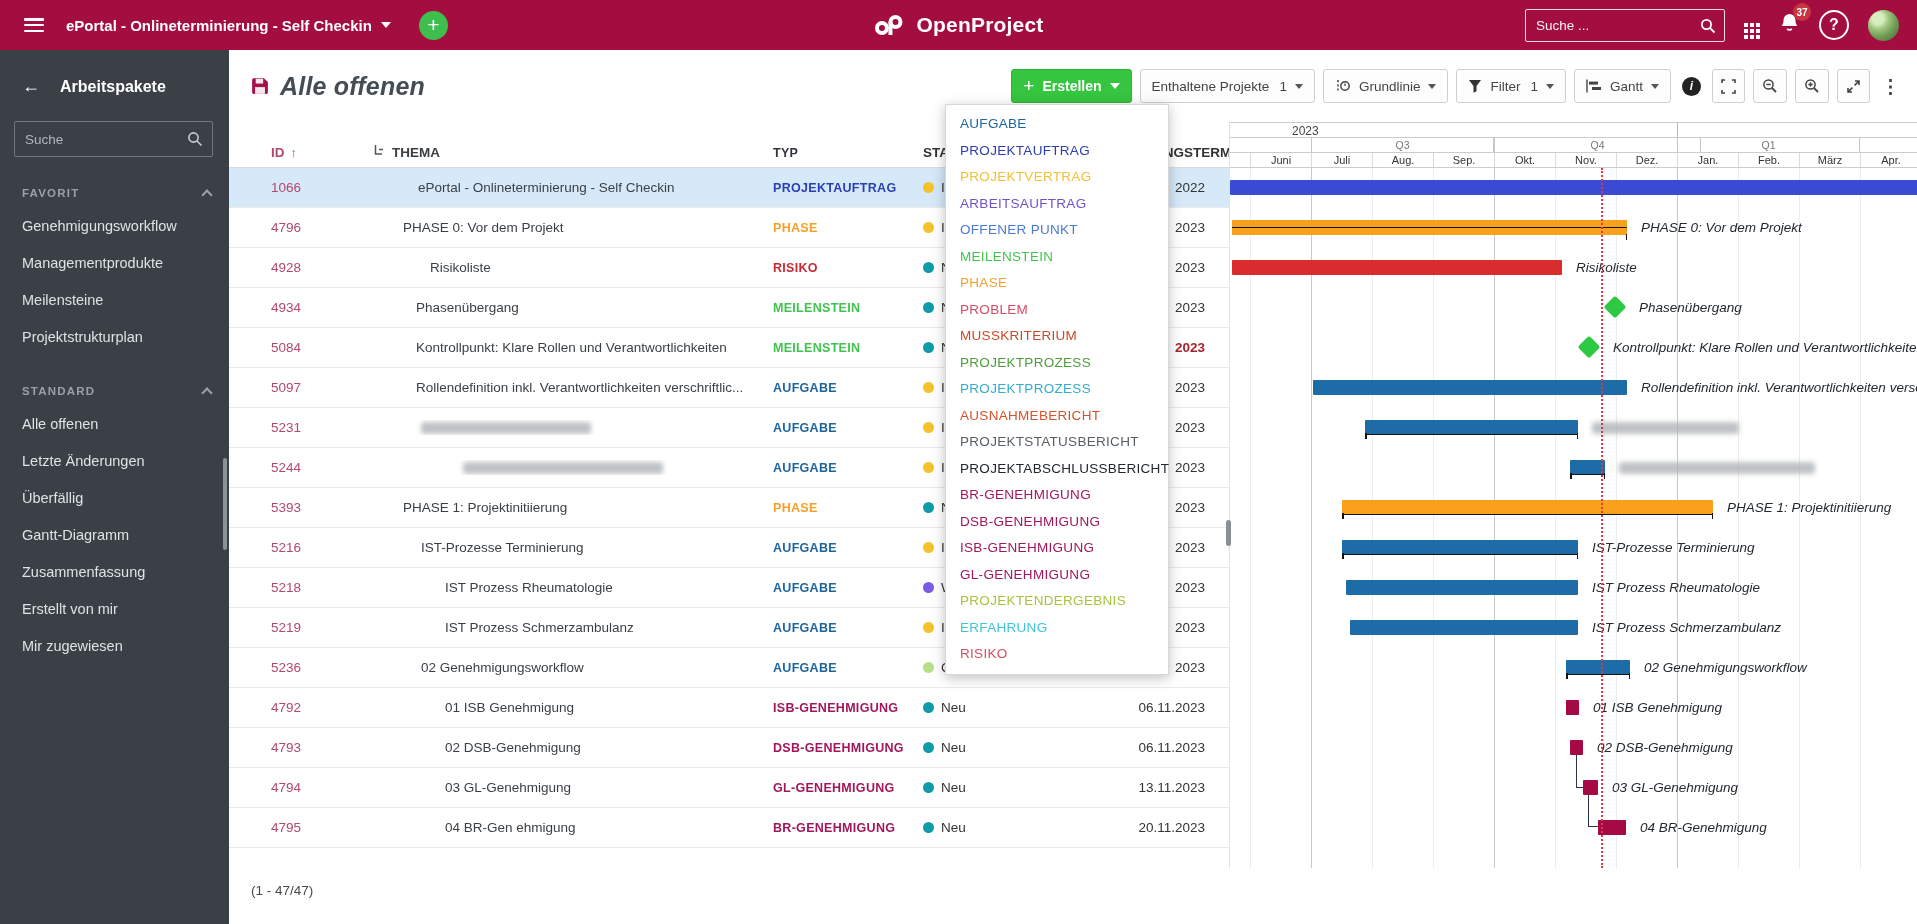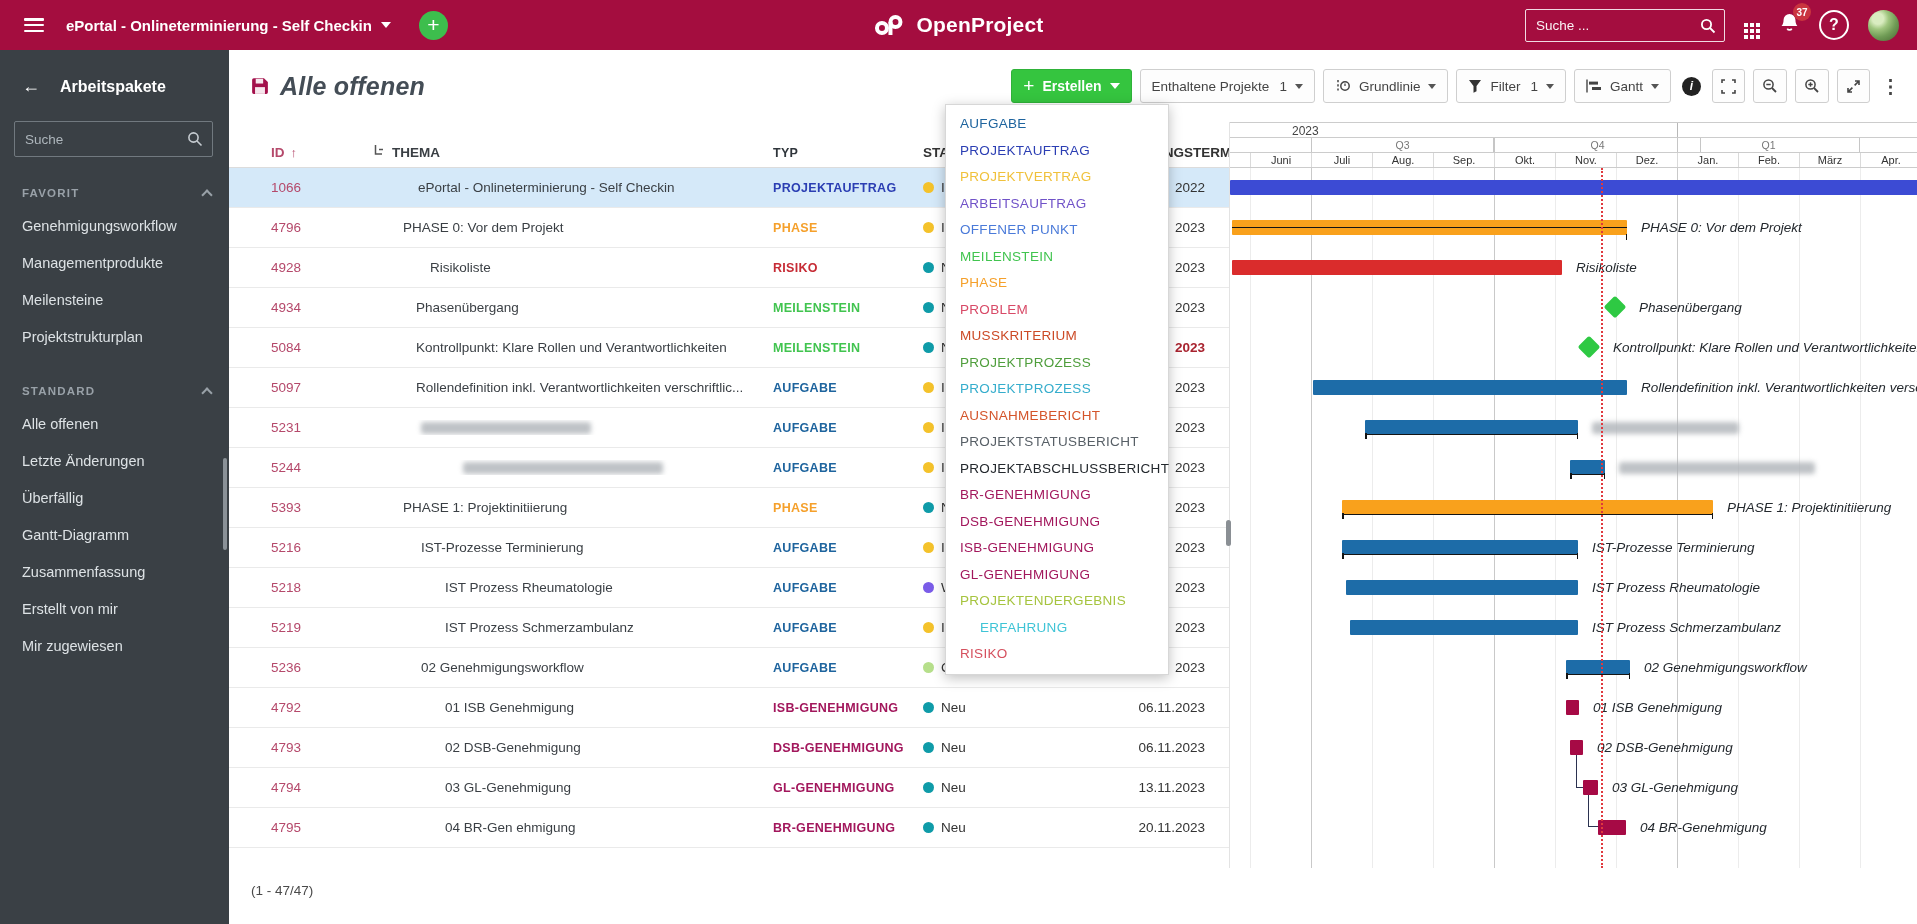--- a/index.html
+++ b/index.html
@@ -582,17 +582,17 @@
         <div class="menu-item" style="color: rgb(79, 158, 60);">PROJEKTPROZESS</div>
         <div class="menu-item" style="color: rgb(53, 173, 204);">PROJEKTPROZESS</div>
         <div class="menu-item" style="color: rgb(212, 85, 43);">AUSNAHMEBERICHT</div>
         <div class="menu-item" style="color: rgb(87, 95, 102);">PROJEKTSTATUSBERICHT</div>
         <div class="menu-item" style="color: rgb(35, 40, 45);">PROJEKTABSCHLUSSBERICHT</div>
         <div class="menu-item" style="color: rgb(162, 23, 92);">BR-GENEHMIGUNG</div>
         <div class="menu-item" style="color: rgb(162, 23, 92);">DSB-GENEHMIGUNG</div>
         <div class="menu-item" style="color: rgb(162, 23, 92);">ISB-GENEHMIGUNG</div>
         <div class="menu-item" style="color: rgb(162, 23, 92);">GL-GENEHMIGUNG</div>
         <div class="menu-item" style="color: rgb(166, 196, 63);">PROJEKTENDERGEBNIS</div>
-        <div class="menu-item" style="color: rgb(63, 196, 214); margin-left: 20px;">ERFAHRUNG</div>
+        <div class="menu-item" style="color: rgb(63, 196, 214);">ERFAHRUNG</div>
         <div class="menu-item" style="color: rgb(213, 80, 94);">RISIKO</div>
       </div>
   </main>
 </div>
 
 </body></html>

